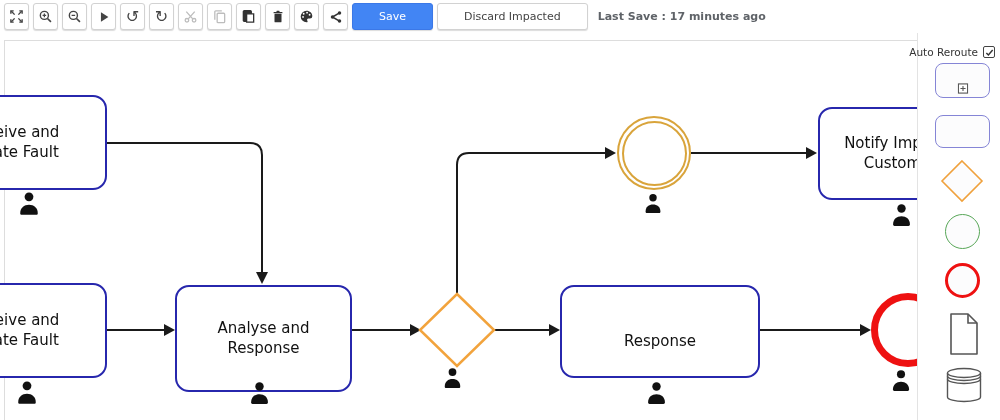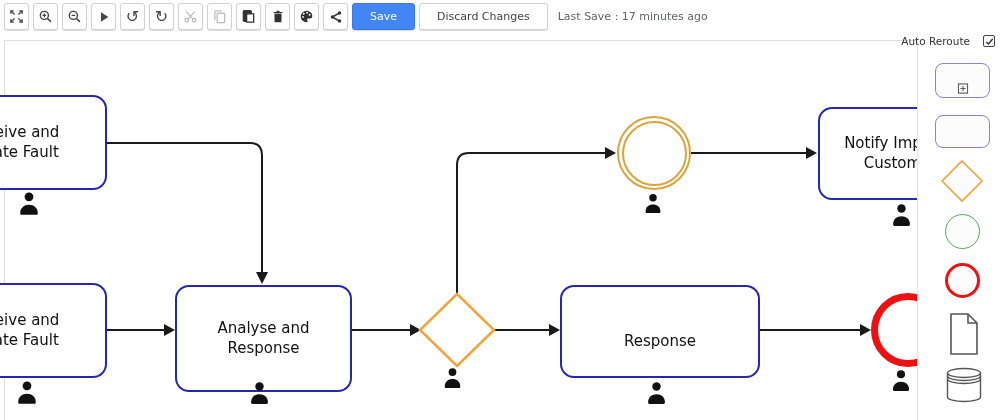--- a/index.html
+++ b/index.html
@@ -7,41 +7,41 @@
        font-family:"DejaVu Sans","Liberation Sans",sans-serif;}
   
   .toolbar{position:absolute;left:4px;top:3px;display:flex;align-items:center;gap:4px;z-index:30;}
   .tbtn{width:23px;height:25px;background:#fff;border:1px solid #d2d2d2;border-radius:3px;
         box-shadow:0 1px 1px rgba(0,0,0,.14);display:flex;align-items:center;justify-content:center;
         cursor:pointer;flex:none;}
   .tbtn svg{display:block;}
   .tbtn .glyph{font-size:16px;line-height:1;color:#444;}
   .btn-text{height:25px;background:#fff;border:1px solid #d2d2d2;border-radius:3px;
         box-shadow:0 1px 1px rgba(0,0,0,.14);font-size:11px;color:#444;display:flex;
-        align-items:center;padding:0 17px;white-space:nowrap;cursor:pointer;flex:none;}
+        align-items:center;padding:0 26px;white-space:nowrap;cursor:pointer;flex:none;}
   .btn-save{background:#4285f4;border-color:#3b78e7;color:#fff;}
-  .last-save{font-size:11px;color:#5f6368;margin-left:6px;white-space:nowrap;}
+  .last-save{font-size:11px;color:#5f6368;margin-left:6px;white-space:nowrap;font-weight:bold;}
   
   .canvas-frame{position:absolute;left:4px;top:40px;width:913px;height:380px;
         border:1px solid #ddd;border-right:none;border-bottom:none;z-index:1;}
   .edges{position:absolute;left:0;top:0;z-index:2;pointer-events:none;}
   .task{position:absolute;background:#fff;border:2px solid #2727ad;border-radius:14px;
         display:flex;align-items:center;justify-content:center;text-align:center;
         font-size:15px;color:#111;line-height:1.27;box-sizing:border-box;z-index:3;}
   .gateway{position:absolute;left:417px;top:291px;z-index:3;}
   .event-double{position:absolute;left:617px;top:116px;width:74px;height:74px;box-sizing:border-box;
         border:2.5px solid #d9a43b;border-radius:50%;background:#fff;z-index:3;}
   .event-double::after{content:"";position:absolute;inset:2.5px;border:2.5px solid #d9a43b;border-radius:50%;}
   .event-end{position:absolute;left:871px;top:293px;width:74px;height:74px;box-sizing:border-box;
         border:7px solid #ee1111;border-radius:50%;background:#fff;z-index:3;}
   .person{position:absolute;z-index:4;}
   
   .palette{position:absolute;left:917px;top:33px;width:83px;height:387px;background:#fff;
         border-left:1px solid #e3e3e3;z-index:10;}
-  .auto-reroute{position:absolute;top:2px;right:6px;display:flex;align-items:center;gap:13px;
+  .auto-reroute{position:absolute;top:13px;right:6px;display:flex;align-items:center;gap:5px;
         font-size:10.5px;color:#333;white-space:nowrap;}
   .checkbox{width:12px;height:12px;border:1.4px solid #444;border-radius:2px;background:#fff;
         display:flex;align-items:center;justify-content:center;box-sizing:border-box;cursor:pointer;}
   .pal-rect{position:absolute;left:17px;width:55px;border:1.5px solid #8585d6;border-radius:8px;
         background:#fcfcfd;box-sizing:border-box;cursor:pointer;}
   .pal-rect.sub{top:30px;height:35px;}
   .pal-rect.plain{top:82px;height:33px;}
   .plus-box{position:absolute;bottom:3px;left:50%;transform:translateX(-50%);}
   .pal-shape{position:absolute;cursor:pointer;}
   .pal-circle{position:absolute;width:35px;height:35px;border-radius:50%;box-sizing:border-box;
@@ -140,21 +140,21 @@
     <svg width="14" height="14" viewBox="0 0 16 16">
       <g fill="#333">
         <circle cx="12" cy="3.4" r="2"></circle>
           <circle cx="4" cy="8" r="2"></circle>
           <circle cx="12" cy="12.6" r="2"></circle>
       </g>
       <path d="M4 8l8-4.6M4 8l8 4.6" stroke="#333" stroke-width="1.7"></path>
     </svg>
   </div>
   <div class="btn-text btn-save">Save</div>
-  <div class="btn-text">Discard Changes</div>
+  <div class="btn-text">Discard Impacted</div>
   <span class="last-save">Last Save : 17 minutes ago</span>
 </div>
 
 <div class="canvas-frame"></div>
 
 <svg class="edges" width="1000" height="420">
   <g stroke="#1a1a1a" stroke-width="2" fill="none">
     <path d="M107 143 H250 Q262 143 262 155 V273"></path>
     <path d="M107 330 H164"></path>
     <path d="M352 330 H410"></path>

